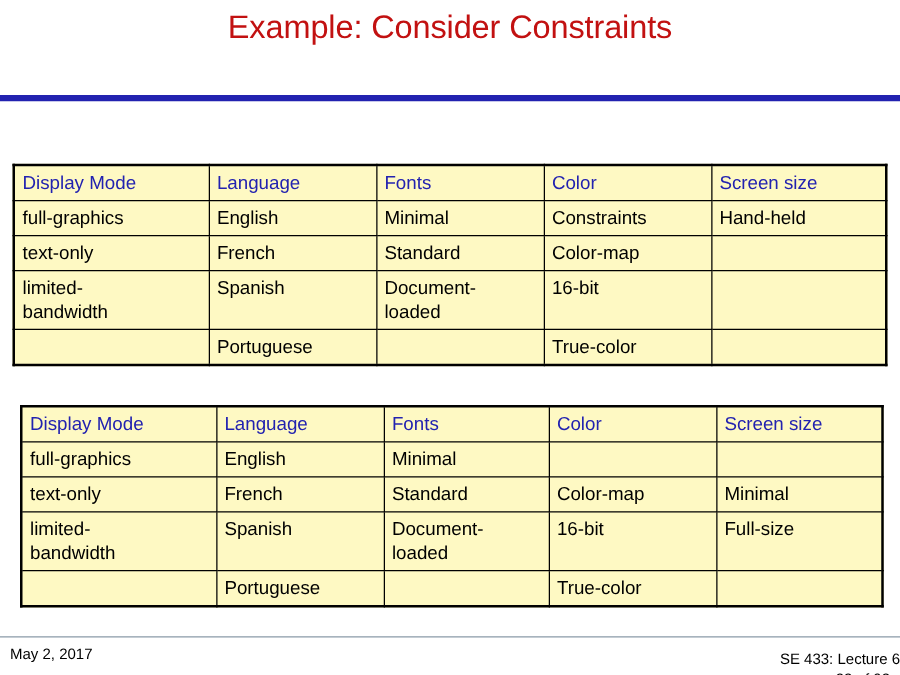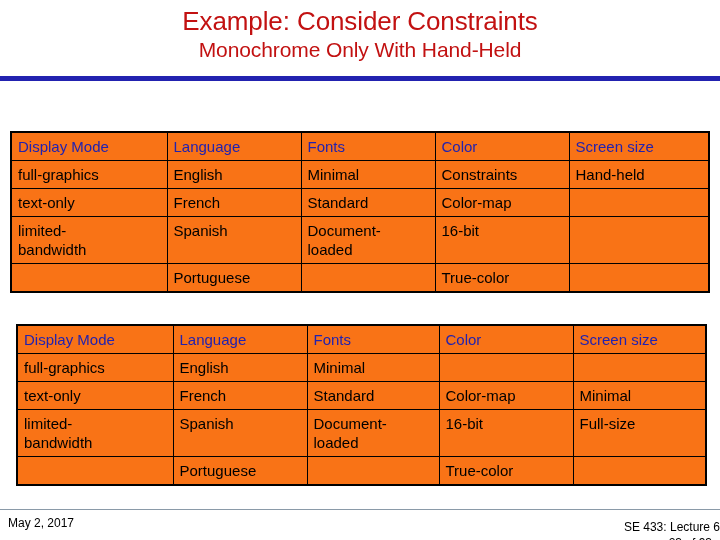--- a/index.html
+++ b/index.html
@@ -47,21 +47,21 @@
     width: 720px;
     height: 5px;
     background: #2222B0;
   }
 
   
   .slide-table {
     position: absolute;
     border-collapse: collapse;
     table-layout: fixed;
-    background: #f97316;
+    background: #fef9c3;
   }
   .slide-table td {
     border: 1px solid #000000;
     vertical-align: top;
     padding: 4px 0 4px 6px;
     font-size: 15px;
     line-height: 19px;
     color: #000000;
     font-family: "Liberation Sans", sans-serif;
   }
@@ -125,21 +125,20 @@
     right: 8px;
     top: 24px;
     white-space: nowrap;
   }
 </style>
 </head>
 <body>
 
 <div class="title-block">
   <div class="title-line1">Example: Consider Constraints</div>
-  <div class="title-line2">Monochrome Only With Hand-Held</div>
 </div>
 <div class="title-rule"></div>
 
 <table class="slide-table" id="table-one">
   <colgroup>
     <col style="width:156px">
       <col style="width:134px">
       <col style="width:134px">
       <col style="width:134px">
       <col style="width:140px">

